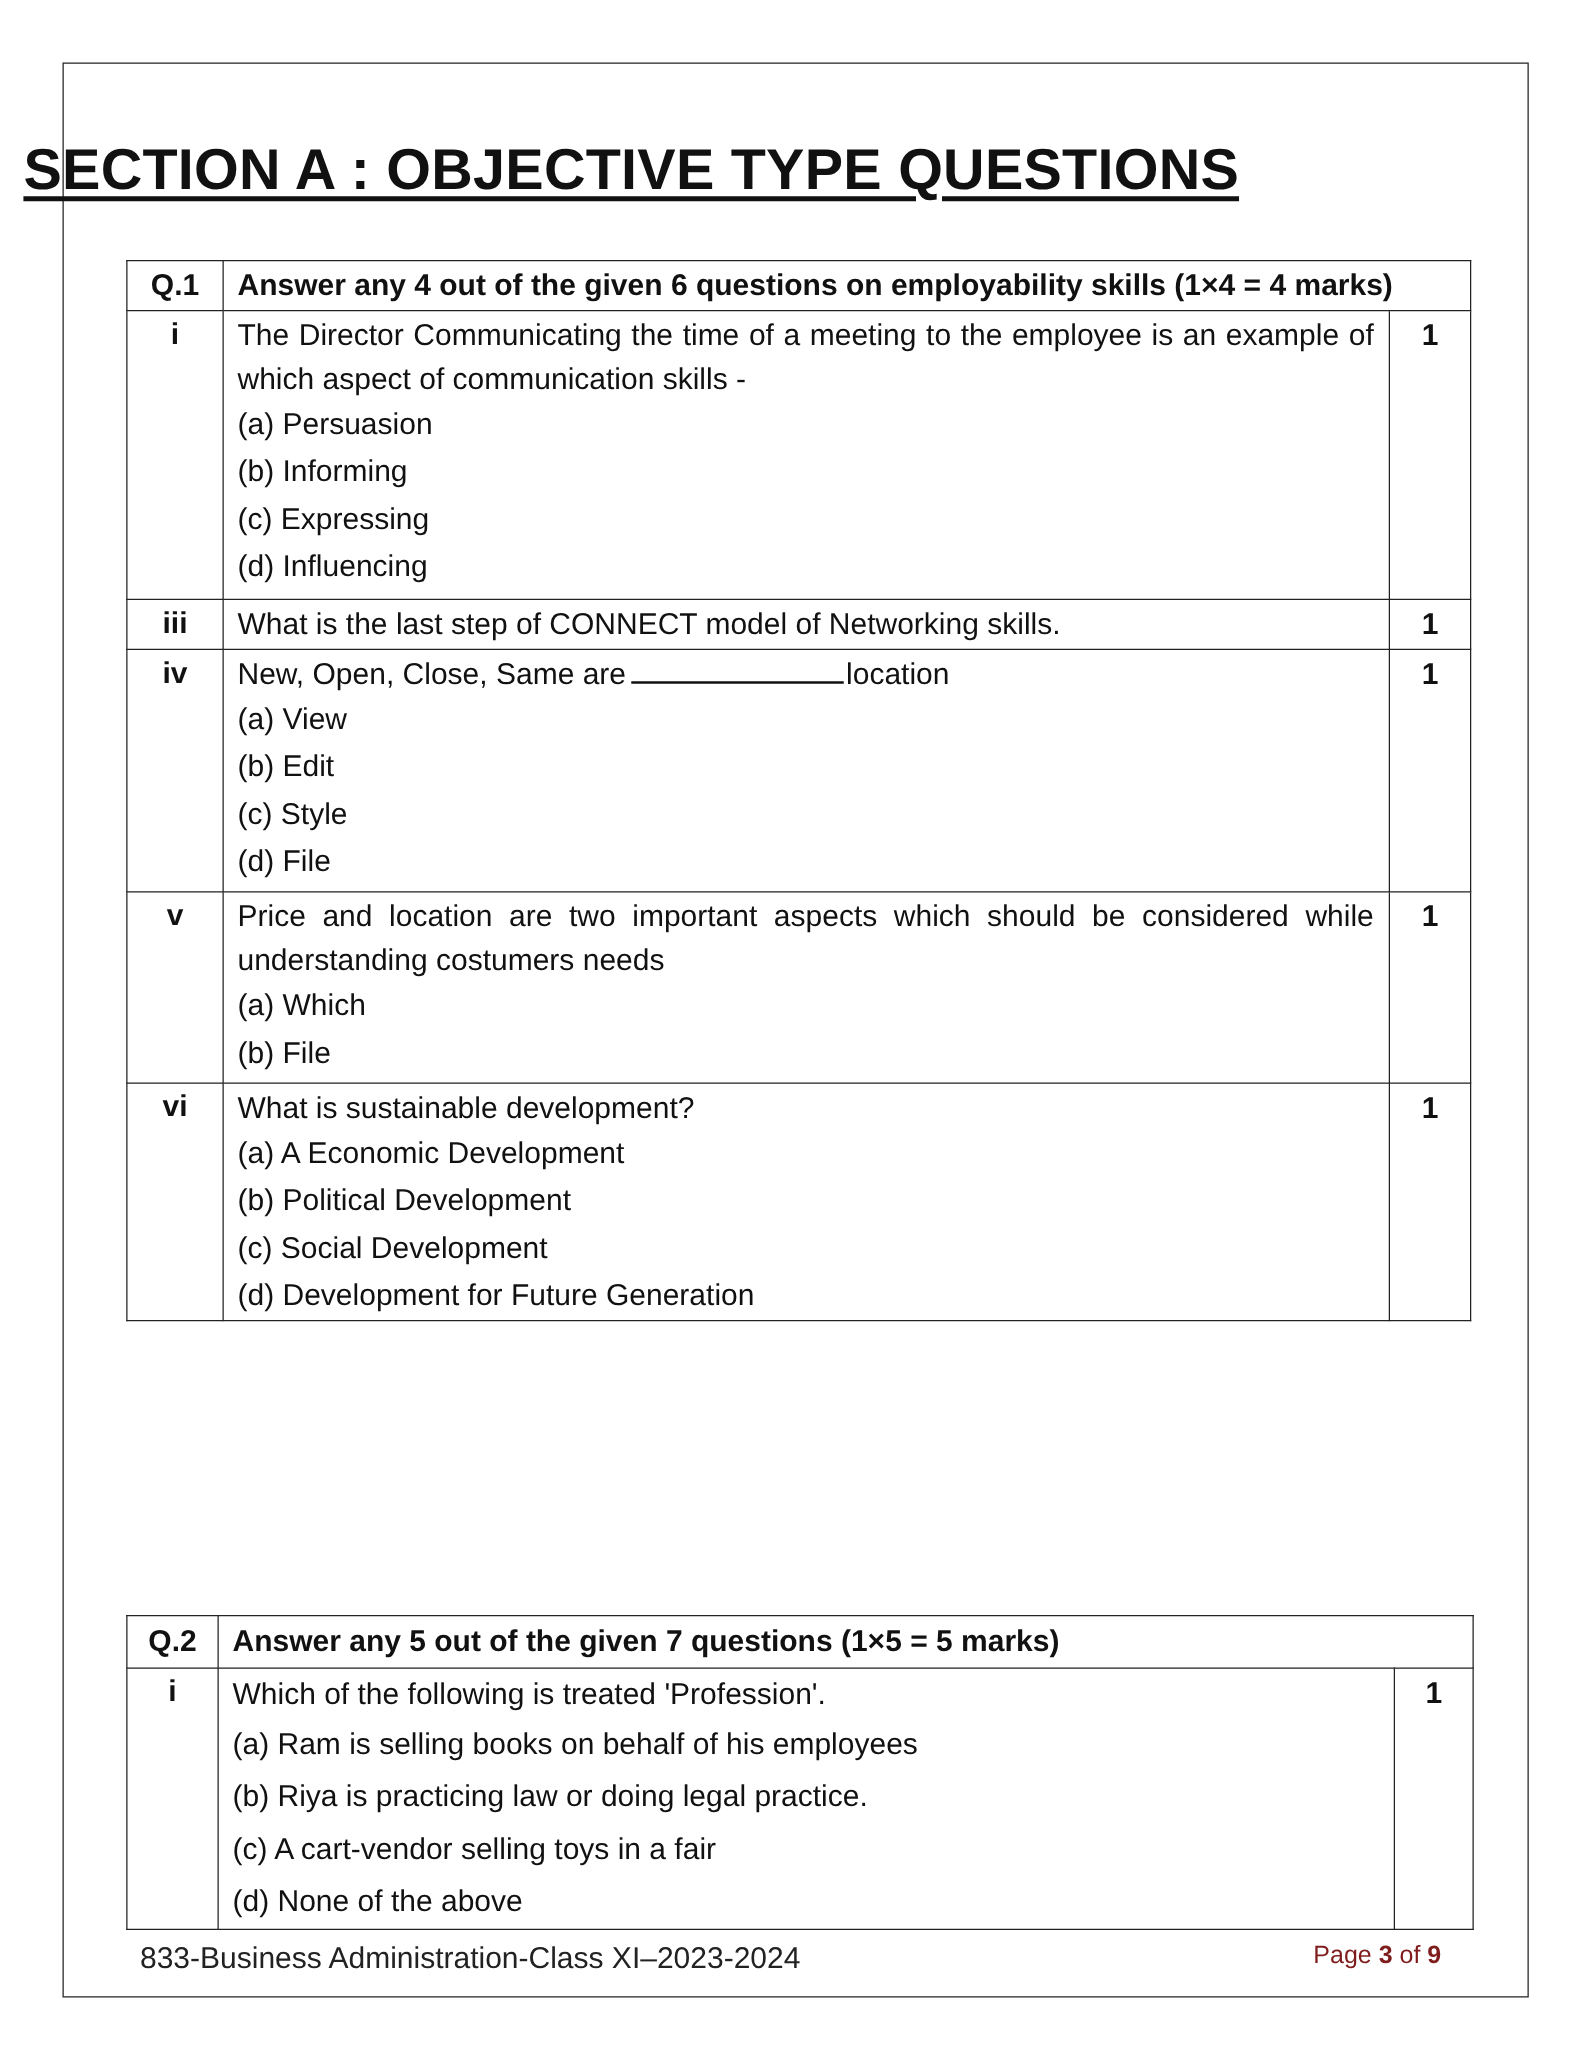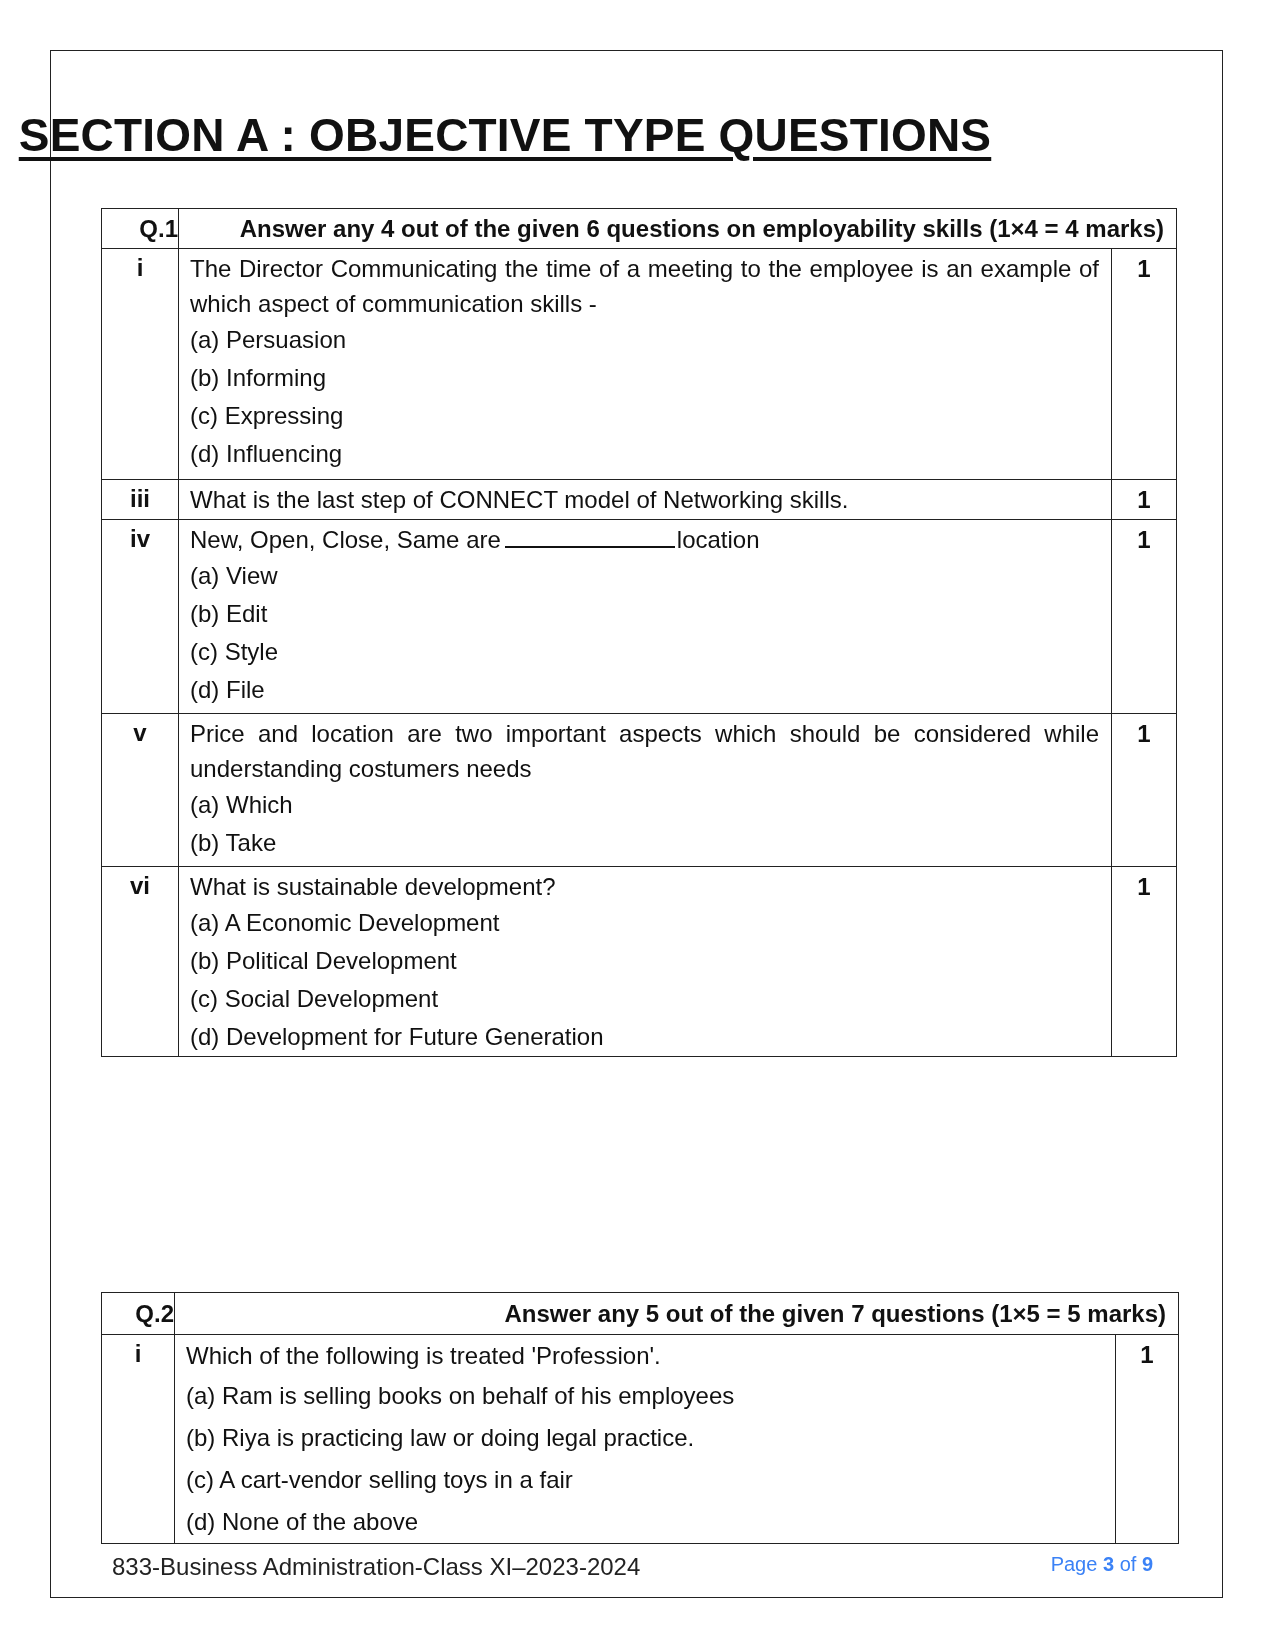--- a/index.html
+++ b/index.html
@@ -6,30 +6,30 @@
   body { width:1275px; height:1651px; position:relative; overflow:hidden;
          font-family:"Liberation Sans", sans-serif; color:#111; }
   .page-border { position:absolute; left:50px; top:50px; width:1173px; height:1548px;
                  border:1.5px solid #222; box-sizing:border-box; }
   .title { position:absolute; left:0; width:1010px; top:108px; text-align:center;
            font-weight:bold; font-size:46px; letter-spacing:0.2px; }
   .title span { text-decoration:underline; text-decoration-thickness:4px; text-underline-offset:6px; }
   table { position:absolute; border-collapse:collapse; table-layout:fixed; }
   td { border:1.3px solid #222; vertical-align:top; padding:0; font-size:24px; line-height:38px; }
   .qno { text-align:center; font-weight:bold; }
-  .hdr td { font-weight:bold; height:39px; vertical-align:middle; line-height:30px;text-align:right; }
+  .hdr td { font-weight:bold; height:39px; vertical-align:middle; line-height:30px; }
   .qtext { padding:0 12px 0 11px; }
   .qtext .stem { text-align:justify; line-height:35px; padding-top:2px; }
   .qtext .opt { line-height:38px; }
   .marks { text-align:center; font-weight:bold; padding-top:2px; line-height:35px; }
   .blank { display:inline-block; width:170px; border-bottom:2px solid #111; height:22px; vertical-align:baseline; margin:0 2px 0 4px; }
   #q1 { left:101px; top:208px; width:1075px; }
   #q2 { left:101px; top:1292px; width:1077px; }
   .footer-left { position:absolute; left:112px; top:1553px; font-size:24px; color:#222; }
-  .footer-right { position:absolute; right:122px; top:1553px; font-size:20px; color:#3b82f6; }
+  .footer-right { position:absolute; right:122px; top:1553px; font-size:20px; color:#7f1d1d; }
   .footer-right b { font-weight:bold; }
 </style>
 </head>
 <body>
 
 <div class="page-border"></div>
 
 <div class="title"><span>SECTION A : OBJECTIVE TYPE QUESTIONS</span></div>
 
 <table id="q1">
@@ -70,21 +70,21 @@
       <div class="opt">(c) Style</div>
       <div class="opt">(d) File</div>
     </td>
     <td class="marks">1</td>
   </tr>
   <tr style="height:153px">
     <td class="qno">v</td>
     <td class="qtext">
       <div class="stem">Price and location are two important aspects which should be considered while understanding costumers needs</div>
       <div class="opt">(a) Which</div>
-      <div class="opt">(b) Take</div>
+      <div class="opt">(b) File</div>
     </td>
     <td class="marks">1</td>
   </tr>
   <tr style="height:170px">
     <td class="qno">vi</td>
     <td class="qtext">
       <div class="stem">What is sustainable development?</div>
       <div class="opt">(a) A Economic Development</div>
       <div class="opt">(b) Political Development</div>
       <div class="opt">(c) Social Development</div>

